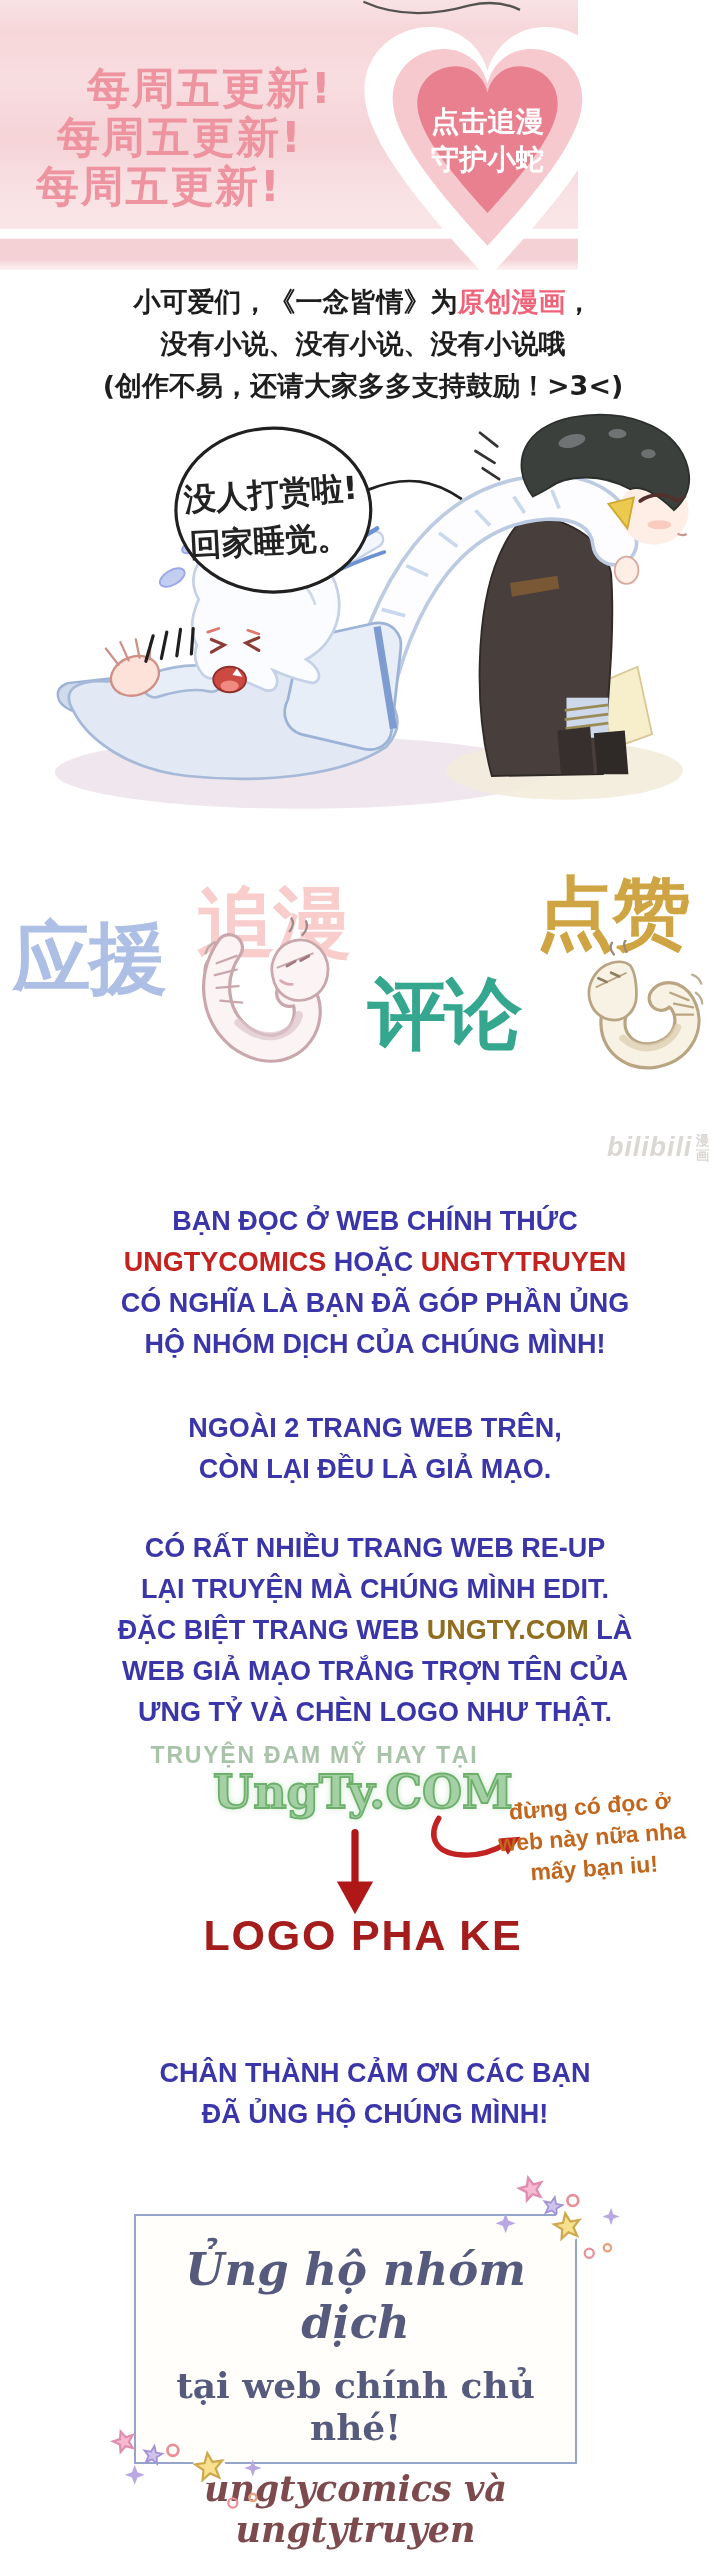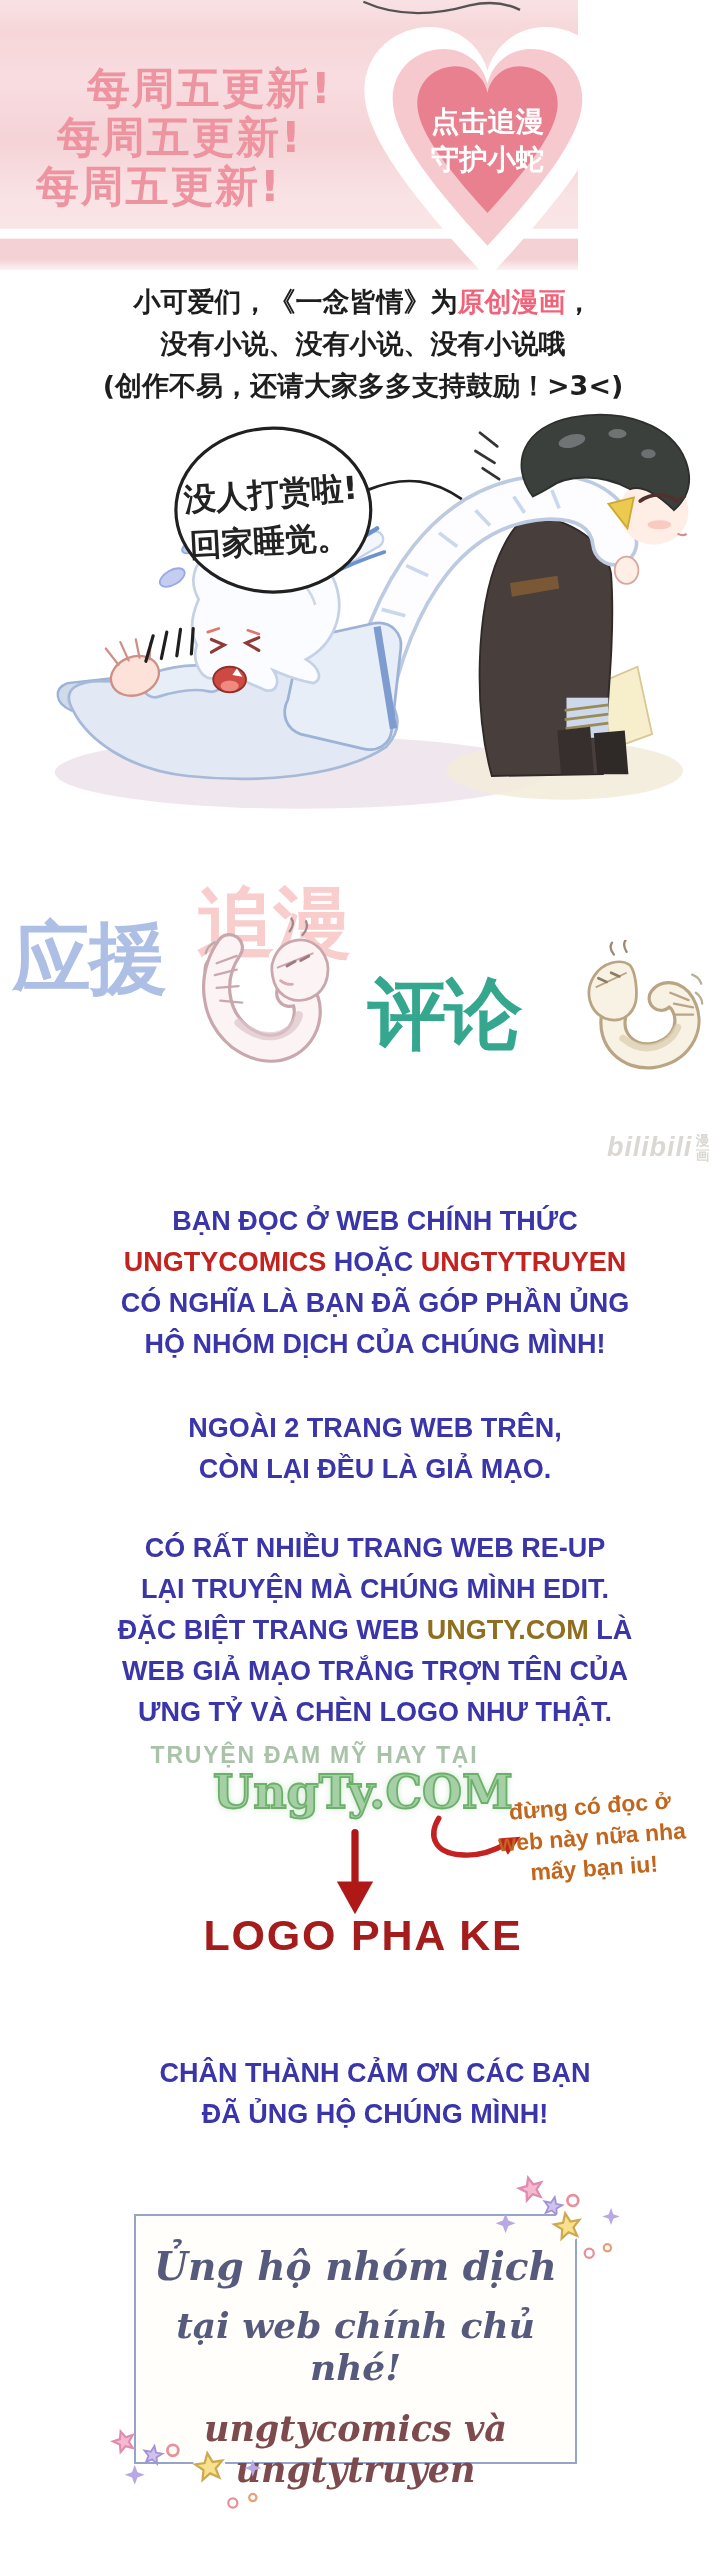--- a/index.html
+++ b/index.html
@@ -55,22 +55,22 @@
   .fl-note{position:absolute;left:492px;top:1791px;width:200px;text-align:center;
     font-size:23px;font-weight:700;color:#c1661c;line-height:31px;transform:rotate(-4deg);}
   .fl-caption{position:absolute;left:0;top:1911px;width:726px;text-align:center;
     font-size:43px;font-weight:900;color:#a51c1c;letter-spacing:1.8px;}
   
   .thanks{top:2053px;}
   
   .sbox{position:absolute;left:134px;top:2214px;width:439px;height:246px;
     border:2.7px solid #94a5c9;background:#fffefb;text-align:center;}
   .sbox .l1{margin-top:27px;font-family:"DejaVu Serif",serif;font-style:italic;font-weight:700;
-    font-size:39px;color:#565a7c;}
-  .sbox .l2{margin-top:14.6px;font-family:"DejaVu Serif",serif;font-style:italic;font-weight:700;
+    font-size:45px;color:#565a7c;}
+  .sbox .l2{margin-top:14.6px;font-family:"DejaVu Serif",serif;font-weight:700;
     font-size:36px;color:#565a7c;}
   .sbox .l3{margin-top:20px;font-family:"DejaVu Serif",serif;font-style:italic;font-weight:700;
     font-size:35px;color:#7d4a4e;}
   .stars{position:absolute;}
   .stars-tr{left:451px;top:2166px;width:191px;height:100px;}
   .stars-bl{left:91px;top:2414px;width:191px;height:109px;}
 </style>
 </head>
 <body>
 
@@ -168,20 +168,21 @@
       <ellipse cx="300" cy="110" rx="107" ry="90" fill="#ffffff" stroke="#202020" stroke-width="3.5"></ellipse>
       <path d="M403,88 C448,70 478,78 507,98" fill="none" stroke="#202020" stroke-width="3"></path>
       <text class="bubble-text" x="298" y="104" text-anchor="middle" transform="rotate(-4 298 104)">没人打赏啦!</text>
       <text class="bubble-text" x="296" y="156" text-anchor="middle" transform="rotate(-3 296 156)">回家睡觉。</text>
     </g>
   </svg>
 
   <div class="action a-support">应援</div>
   <div class="action a-follow">追漫</div>
   <div class="action a-comment">评论</div>
+  <div class="action a-like">点赞</div>
 
   <svg class="snake snake-pink" width="137" height="169" viewBox="0 0 150 185">
     <path d="M96,20 q6,-8 2,-14 M110,24 q7,-7 4,-15" stroke="#9a8a8a" stroke-width="2.5" fill="none" stroke-linecap="round"></path>
     <path d="M14,32 q-8,4 -10,12 M8,50 q-6,6 -5,14" stroke="#b8a8aa" stroke-width="2.5" fill="none" stroke-linecap="round"></path>
     <path d="M30,38 C8,70 12,112 42,136 C78,162 112,142 115,112 C117,92 105,82 96,88" stroke="#c9a7ad" stroke-width="32" fill="none" stroke-linecap="round"></path>
     <path d="M30,38 C8,70 12,112 42,136 C78,162 112,142 115,112 C117,92 105,82 96,88" stroke="#fbf3f4" stroke-width="25" fill="none" stroke-linecap="round"></path>
     <path d="M40,120 C70,146 100,134 106,112" stroke="#ddc4cb" stroke-width="9" fill="none" opacity="0.7" stroke-linecap="round"></path>
     <path d="M16,55 l22,-8 M14,68 l24,-6 M16,82 l24,-2 M20,96 l24,2" stroke="#c9a7ad" stroke-width="2.5" stroke-linecap="round"></path>
     <path d="M78,52 C86,28 114,22 130,40 C144,57 139,84 119,93 C103,100 85,93 79,76 C76,66 75,59 78,52 Z" fill="#fbf3f4" stroke="#c9a7ad" stroke-width="3"></path>
     <path d="M82,60 L122,44" stroke="#c9a7ad" stroke-width="2"></path>

